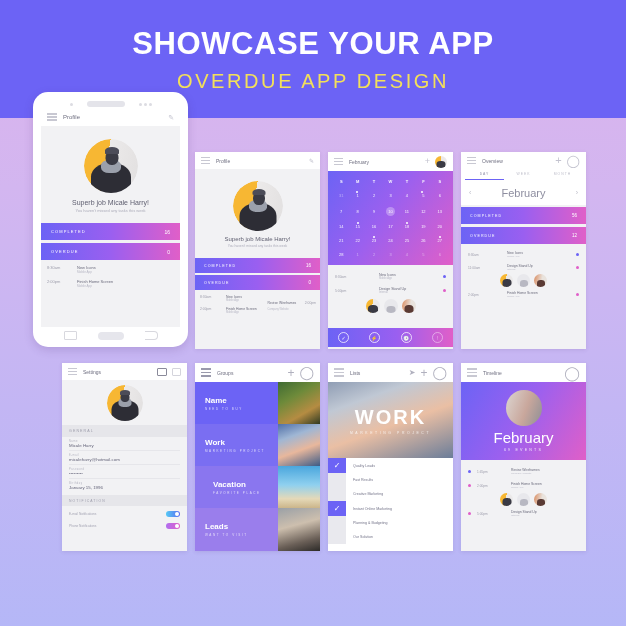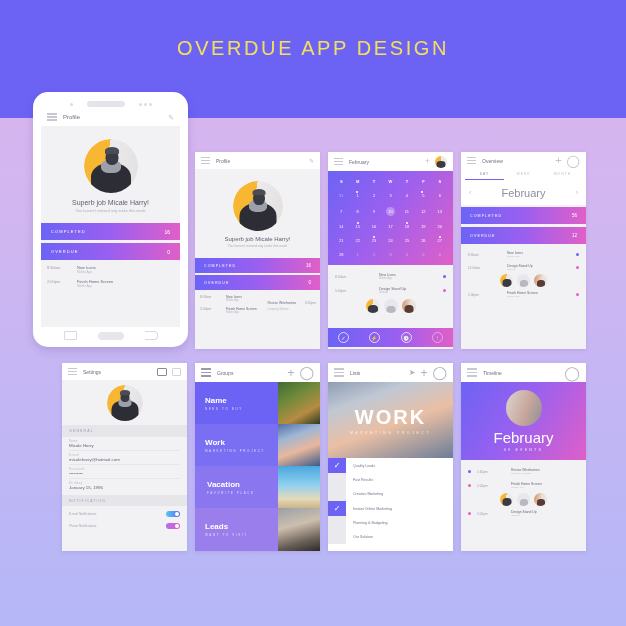--- a/index.html
+++ b/index.html
@@ -212,20 +212,21 @@
            background: linear-gradient(110deg,#dcd6d2 0%,#c9a79c 55%,#8d8f96 100%); }
   
   .t4 { font-size: 4px; } .t45 { font-size: 4.5px; } .t5 { font-size: 5px; } .t6 { font-size: 6px; } .t7 { font-size: 7px; }
 </style>
 </head>
 <body>
 
 <div id="stage">
 
   <div class="header-band">
+    <div class="title-main">SHOWCASE YOUR APP</div>
     <div class="title-sub">OVERDUE APP DESIGN</div>
   </div>
 
   <div class="phone">
     <div class="phone-top">
       <span class="ph-dot"></span>
       <span class="ph-speaker"></span>
       <span class="ph-dots3">
         <i class="ph-dot"></i>
           <i class="ph-dot"></i>
@@ -595,21 +596,21 @@
       <span class="group-img" style="width:42px;background:linear-gradient(150deg,#3f6b33 0%,#6d8a3a 35%,#b58c42 70%,#2f3a22 100%);"></span>
     </div>
     <div class="group-row" style="height:42px;background:#7a6ef2;">
       <span class="group-left" style="padding-left:10px;">
         <span class="group-title" style="font-size:8px;">Work</span>
         <span class="group-sub" style="font-size:3px;margin-top:2px;">MARKETING PROJECT</span>
       </span>
       <span class="group-img" style="width:42px;background:linear-gradient(160deg,#4f6fa8 0%,#9fb6d4 30%,#e8b79c 60%,#3c5a86 100%);"></span>
     </div>
     <div class="group-row" style="height:42px;background:#8a76ef;">
-      <span class="group-left" style="padding-left:12px;">
+      <span class="group-left" style="padding-left:18px;">
         <span class="group-title" style="font-size:8px;">Vacation</span>
         <span class="group-sub" style="font-size:3px;margin-top:2px;">FAVORITE PLACE</span>
       </span>
       <span class="group-img" style="width:42px;background:linear-gradient(180deg,#4aa6dd 0%,#8fd0ef 45%,#e5d9b8 78%,#cbb58a 100%);"></span>
     </div>
     <div class="group-row" style="height:43px;background:#9a7eec;">
       <span class="group-left" style="padding-left:10px;">
         <span class="group-title" style="font-size:8px;">Leads</span>
         <span class="group-sub" style="font-size:3px;margin-top:2px;">WANT TO VISIT</span>
       </span>

